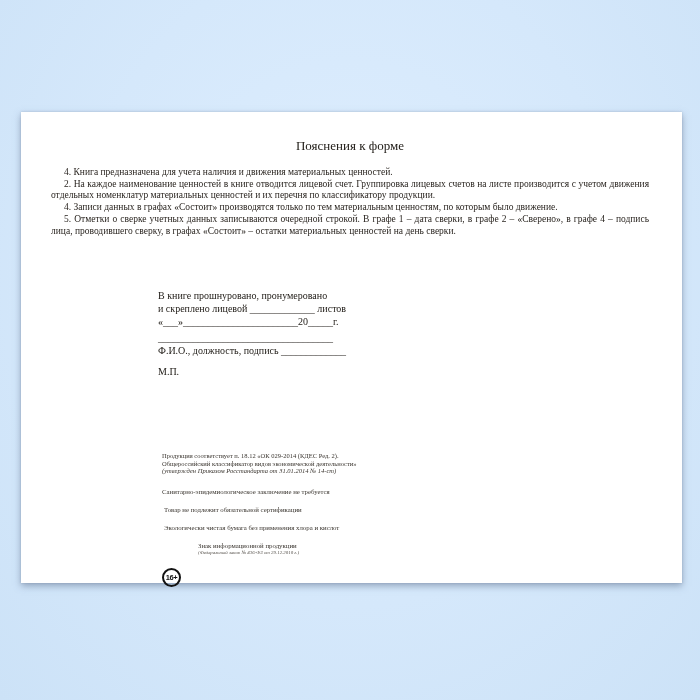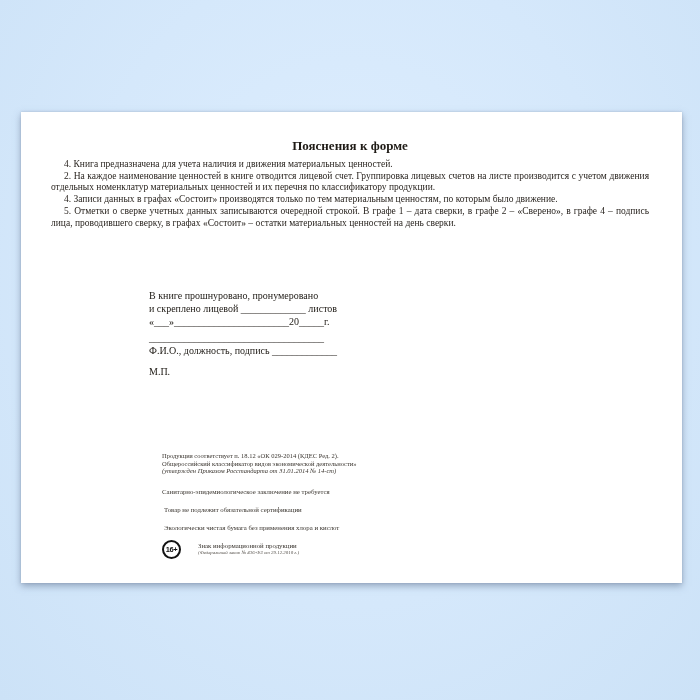--- a/index.html
+++ b/index.html
@@ -26,37 +26,37 @@
     height: 471px;
     background: #ffffff;
     box-shadow: 0 3px 7px rgba(92,112,140,0.55), 0 0 2px rgba(120,140,165,0.35);
     color: #24201b;
   }
   .page-content {
     padding: 27px 33px 0 30px;
   }
   .page-title {
     text-align: center;
-    font-weight: bold;
+    font-weight: normal;
     font-size: 13px;
     line-height: 14px;
-    margin: 0 0 6px 0;
+    margin: 0 0 14px 0;
     color: #1f1b16;
   }
   .instructions p {
     margin: 0;
     font-size: 9.5px;
     line-height: 11.7px;
     text-align: justify;
     text-indent: 13px;
     color: #2a2520;
   }
   .cert-block {
     position: absolute;
-    left: 128px;
+    left: 137px;
     top: 178px;
     width: 188px;
     font-size: 10px;
     line-height: 12.8px;
     color: #24201b;
   }
   .cert-line { white-space: nowrap; }
   .cert-line.rule { margin-top: 4px; }
   .seal {
     margin-top: 8px;
@@ -95,20 +95,21 @@
     border-radius: 50%;
     display: flex;
     align-items: center;
     justify-content: center;
     font-weight: bold;
     font-size: 7.5px;
     letter-spacing: -0.4px;
     color: #121212;
     flex: 0 0 auto;
     font-family: "Liberation Sans", sans-serif;
+    margin-top: 28px;
   }
   .sign-text {
     margin-left: 17px;
     padding-top: 2px;
   }
   .sign-label {
     font-size: 6.8px;
     line-height: 8px;
     white-space: nowrap;
   }

